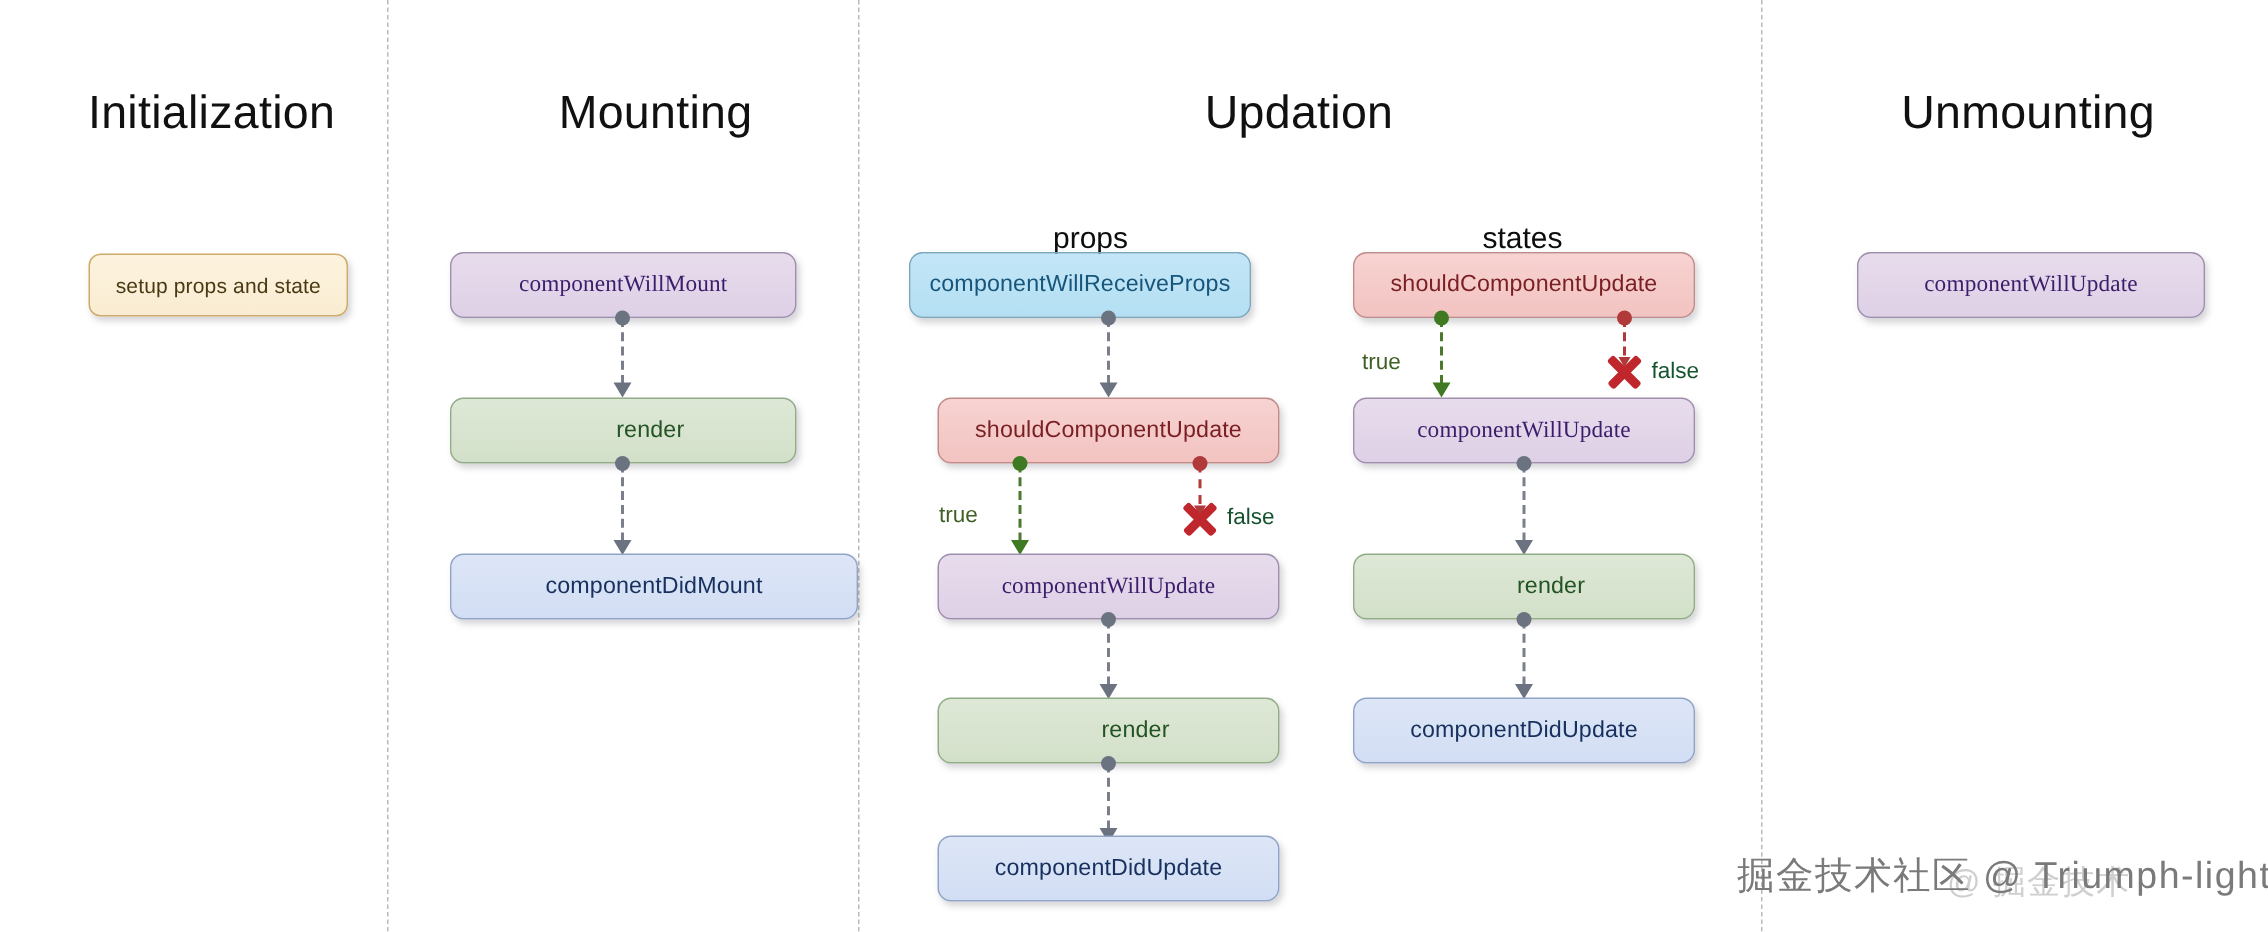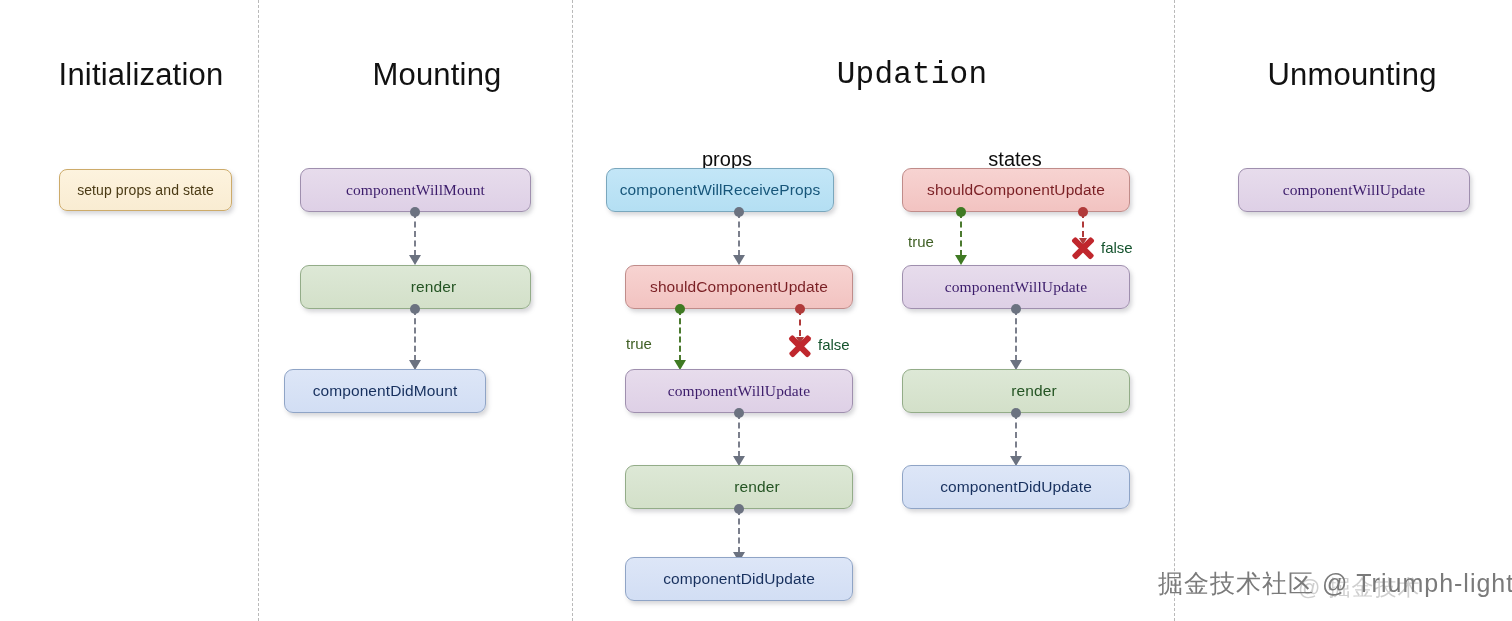--- a/index.html
+++ b/index.html
@@ -178,21 +178,21 @@
 <body>
 
 <div id="canvas">
 
   <div class="divider" style="left:258px;"></div>
   <div class="divider" style="left:572px;"></div>
   <div class="divider" style="left:1174px;"></div>
 
   <div class="phase-title" style="left:141px; top:57px;">Initialization</div>
   <div class="phase-title" style="left:437px; top:57px;">Mounting</div>
-  <div class="phase-title" style="left:912px; top:57px;font-family:Liberation Mono, monospace;">Updation</div>
+  <div class="phase-title" style="left:866px; top:57px;">Updation</div>
   <div class="phase-title" style="left:1352px; top:57px;">Unmounting</div>
 
   <div class="sub-title" style="left:727px; top:120px;">props</div>
   <div class="sub-title" style="left:1015px; top:120px;">states</div>
 
   <div class="node cream" style="left:59px; top:169px; width:173px;">setup props and state</div>
 
   <div class="node purple" style="left:300px; top:168px; width:231px;">componentWillMount</div>
 
   <div class="conn" style="left:403px; top:212px; width:24px; height:52px;">
@@ -202,21 +202,21 @@
   </div>
 
   <div class="node green" style="left:300px; top:265px; width:231px;">render</div>
 
   <div class="conn" style="left:403px; top:309px; width:24px; height:60px;">
     <div class="stem" style="height:52px;"></div>
     <div class="dot"></div>
     <div class="head"></div>
   </div>
 
-  <div class="node blue" style="left:284px; top:369px; width:202px;">componentDidMount</div>
+  <div class="node blue" style="left:300px; top:369px; width:272px;">componentDidMount</div>
 
   <div class="node cyan" style="left:606px; top:168px; width:228px;">componentWillReceiveProps</div>
 
   <div class="conn" style="left:727px; top:212px; width:24px; height:52px;">
     <div class="stem" style="height:44px;"></div>
     <div class="dot"></div>
     <div class="head"></div>
   </div>
 
   <div class="node red" style="left:625px; top:265px; width:228px;">shouldComponentUpdate</div>

